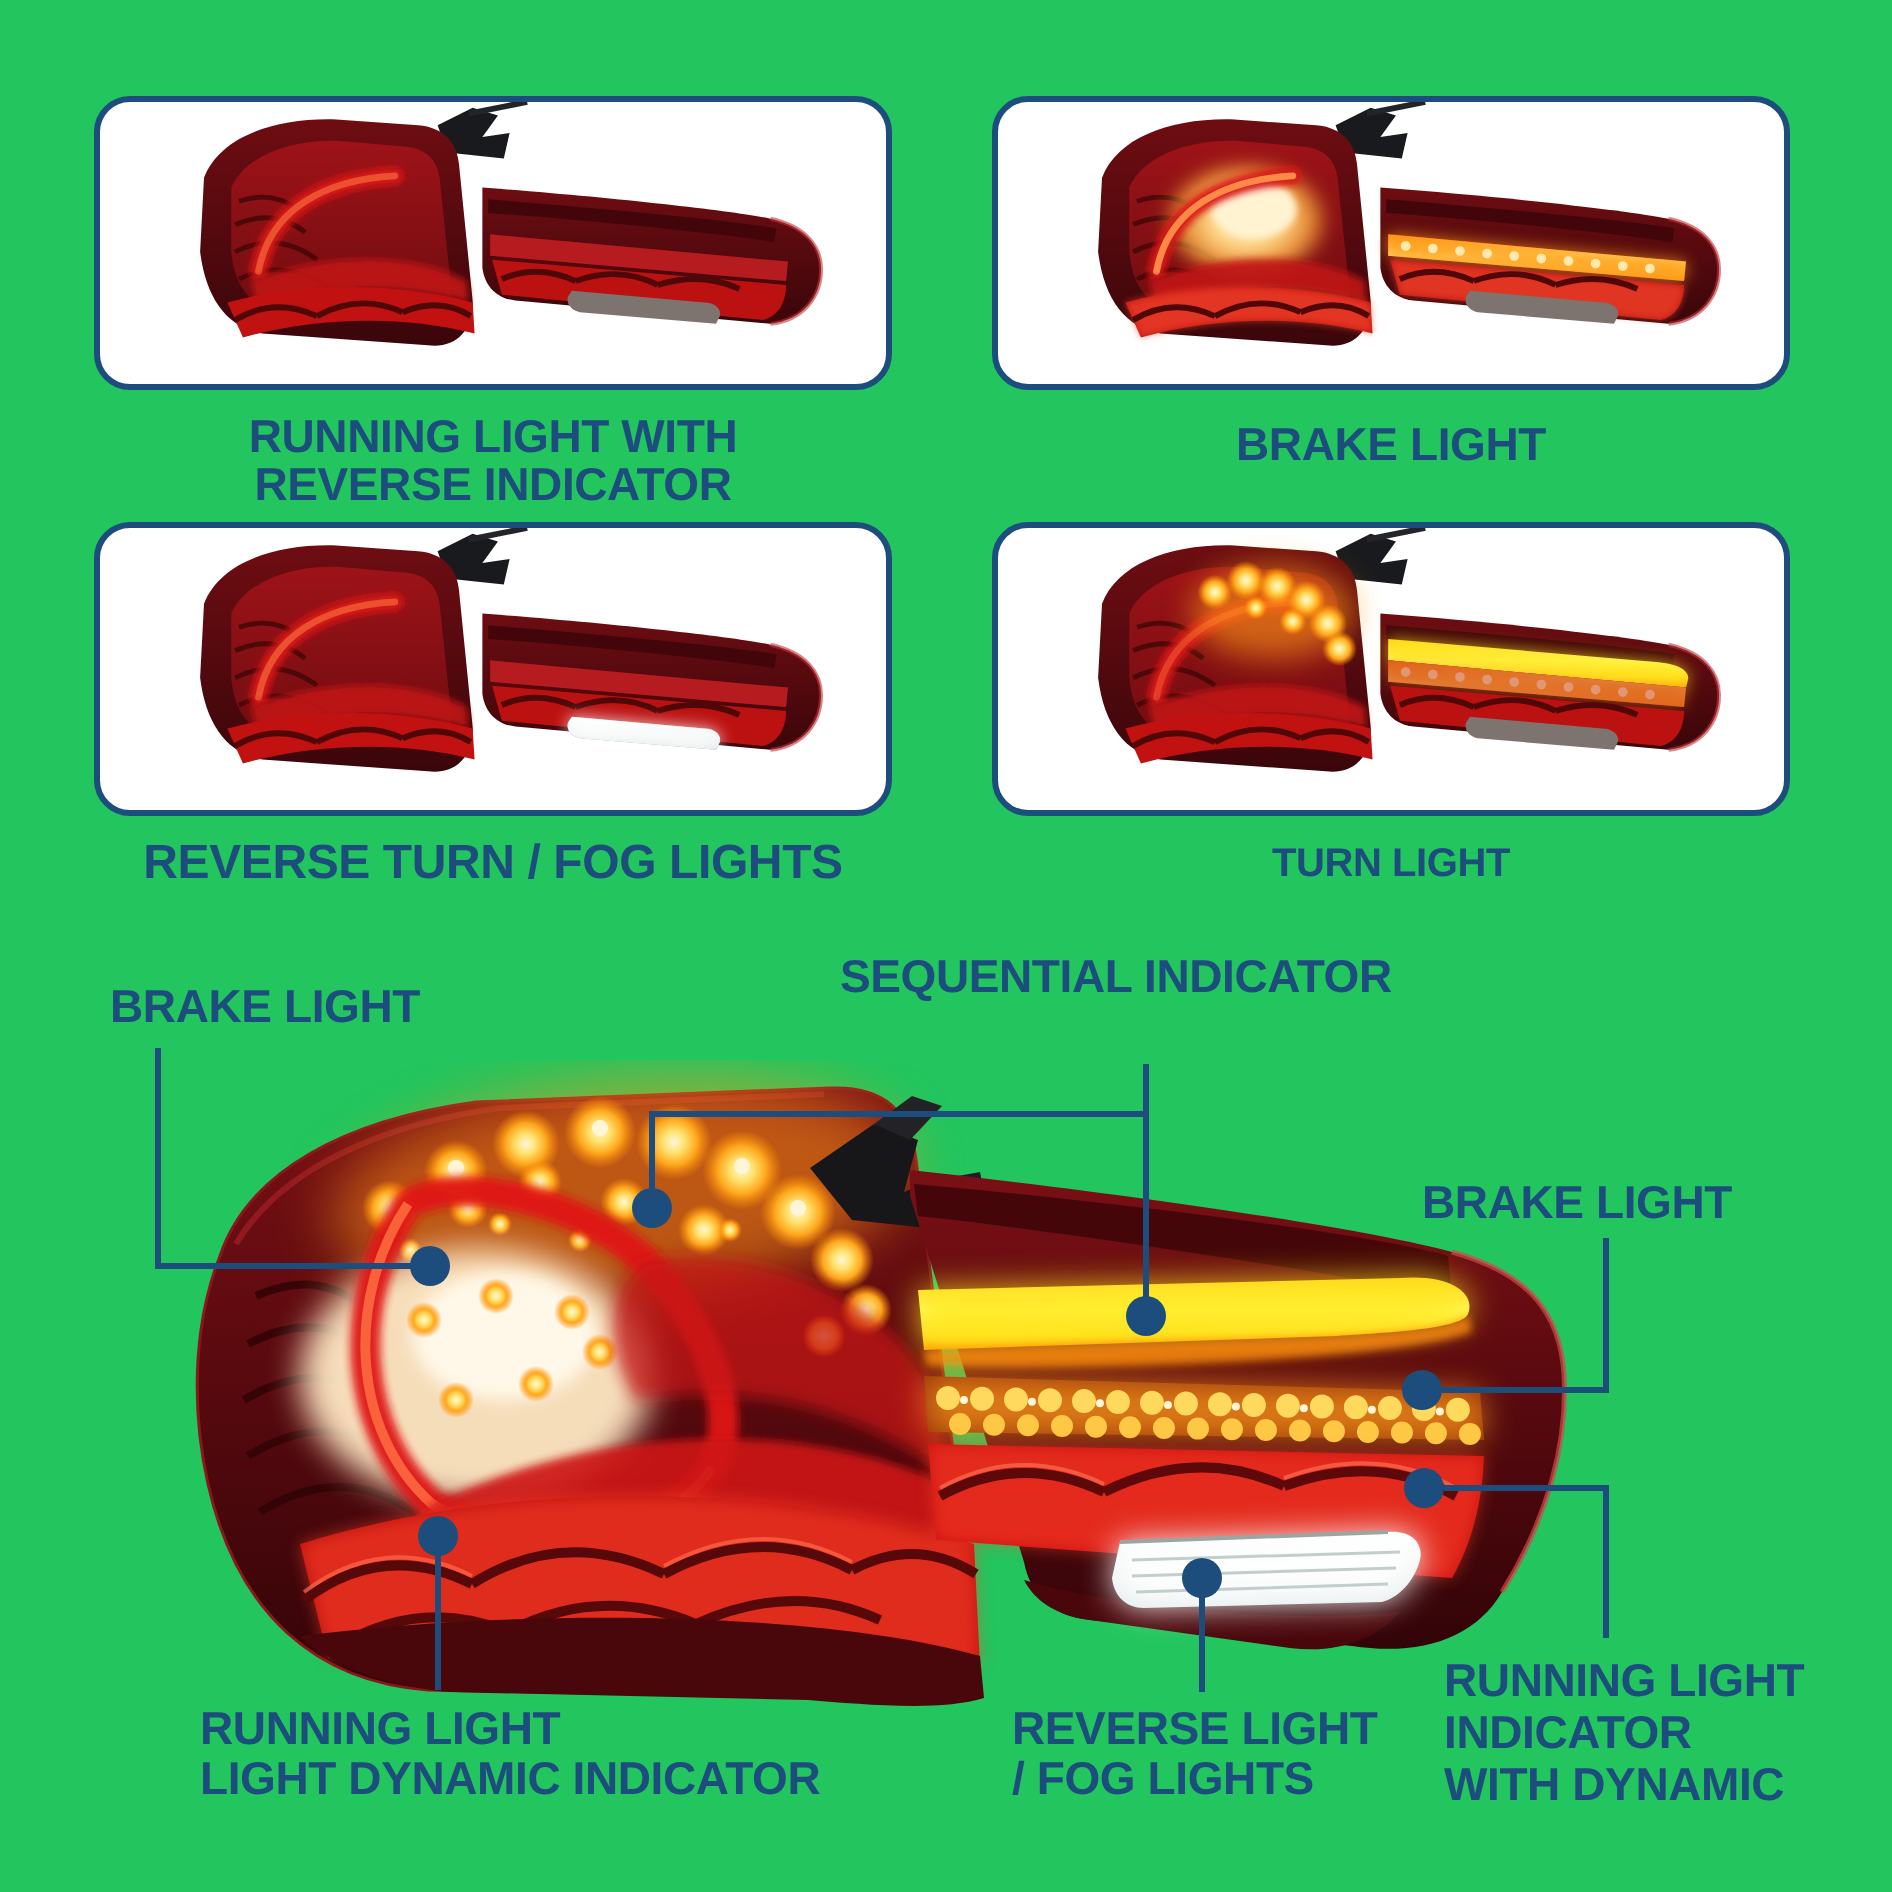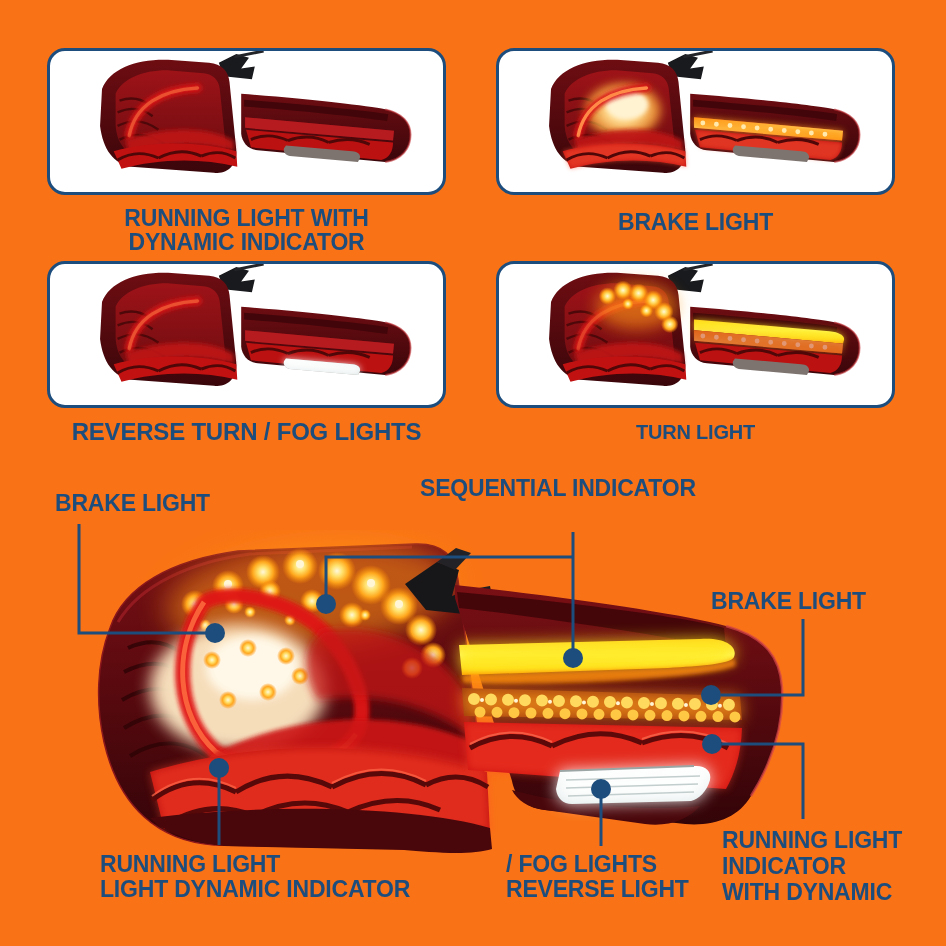--- a/index.html
+++ b/index.html
@@ -1,17 +1,17 @@
 <!DOCTYPE html>
 <html style="--navy: #1d4d7d; --box-border: #1d4d7d; --lens-red: #a31318; --shell-maroon: #550a0e; --glow-amber: #ffb13a; --turn-yellow: #ffee3a; --reverse-white: #f2f7f6;"><head>
 <meta charset="utf-8">
 <style>
   :root{ --navy:#1d4d7d; }
   html,body{margin:0;padding:0;background:#ffffff;}
-  .stage{position:relative;width:946px;height:946px;background:#f97316;overflow:hidden;
+  .stage{position:relative;width:946px;height:946px;background:#22c55e;overflow:hidden;
          font-family:"Liberation Sans","DejaVu Sans",sans-serif;}
 
   
   .gallery-box{position:absolute;width:399px;height:147px;border:3px solid var(--navy);
                border-radius:18px;box-sizing:border-box;background:#fff;overflow:hidden;}
   #box0{left:47px;top:48px} #box1{left:496px;top:48px}
   #box2{left:47px;top:261px} #box3{left:496px;top:261px}
   .lamp-slot{position:absolute;left:14px;top:-1px;width:368px;height:146px;}
   .lamp-slot svg{width:100%;height:100%;display:block;}
 
@@ -159,21 +159,21 @@
       <path d="M219,98 L287,104 C293,104 296,108 295,111 L293,115 L223,109 C218,108 216,104 217,101 Z" fill="#7d746f"></path>
       <g class="cl-rev">
         <path d="M219,98 L287,104 C293,104 296,108 295,111 L293,115 L223,109 C218,108 216,104 217,101 Z" fill="url(#gWhiteLens)"></path>
         <path d="M219,98 L287,104 C293,104 296,108 295,111 L293,115 L223,109 C218,108 216,104 217,101 Z" fill="#ffffff" opacity=".8" filter="url(#f4)"></path>
       </g>
     </svg>
   </div>
   </div>
   <div class="caption" id="cap0">
     <span class="ln">RUNNING LIGHT WITH</span>
-    <span class="ln">DYNAMIC INDICATOR</span>
+    <span class="ln">REVERSE INDICATOR</span>
   </div>
 
   <div class="gallery-box" id="box1">
     <div class="lamp-slot mode-brake">
     <svg class="lamp" viewBox="0 0 360 150">
       <path fill="#191a1d" d="M150,13 L168,4 L181,8 L173,19 L187,17 L184,30 L155,27 Z"></path>
       <path stroke="#232428" stroke-width="3" fill="none" d="M166,7 L196,1"></path>
 
       <path fill="url(#gShell)" d="M30,40 C38,19 66,9 98,10 L140,13 C153,14 160,22 161,33 L168,103 C169,118 159,128 145,126 L60,120 C42,117 31,102 28,78 Z"></path>
       <path fill="url(#gInner)" opacity=".95" d="M44,45 C51,29 74,20 100,21 L134,24 C144,25 150,31 151,40 L157,97 C158,108 151,115 140,114 L67,108 C53,106 45,94 44,77 Z"></path>
@@ -451,22 +451,22 @@
     <span class="ln">SEQUENTIAL INDICATOR</span>
   </div>
   <div class="callout" id="co-brake-right">
     <span class="ln">BRAKE LIGHT</span>
   </div>
   <div class="callout" id="co-running-left">
     <span class="ln">RUNNING LIGHT</span>
     <span class="ln">LIGHT DYNAMIC INDICATOR</span>
   </div>
   <div class="callout" id="co-reverse-fog">
+    <span class="ln">REVERSE LIGHT</span>
     <span class="ln">/ FOG LIGHTS</span>
-    <span class="ln">REVERSE LIGHT</span>
   </div>
   <div class="callout" id="co-running-right">
     <span class="ln">RUNNING LIGHT</span>
     <span class="ln">INDICATOR</span>
     <span class="ln">WITH DYNAMIC</span>
   </div>
 
 </div>
 
 </body></html>

